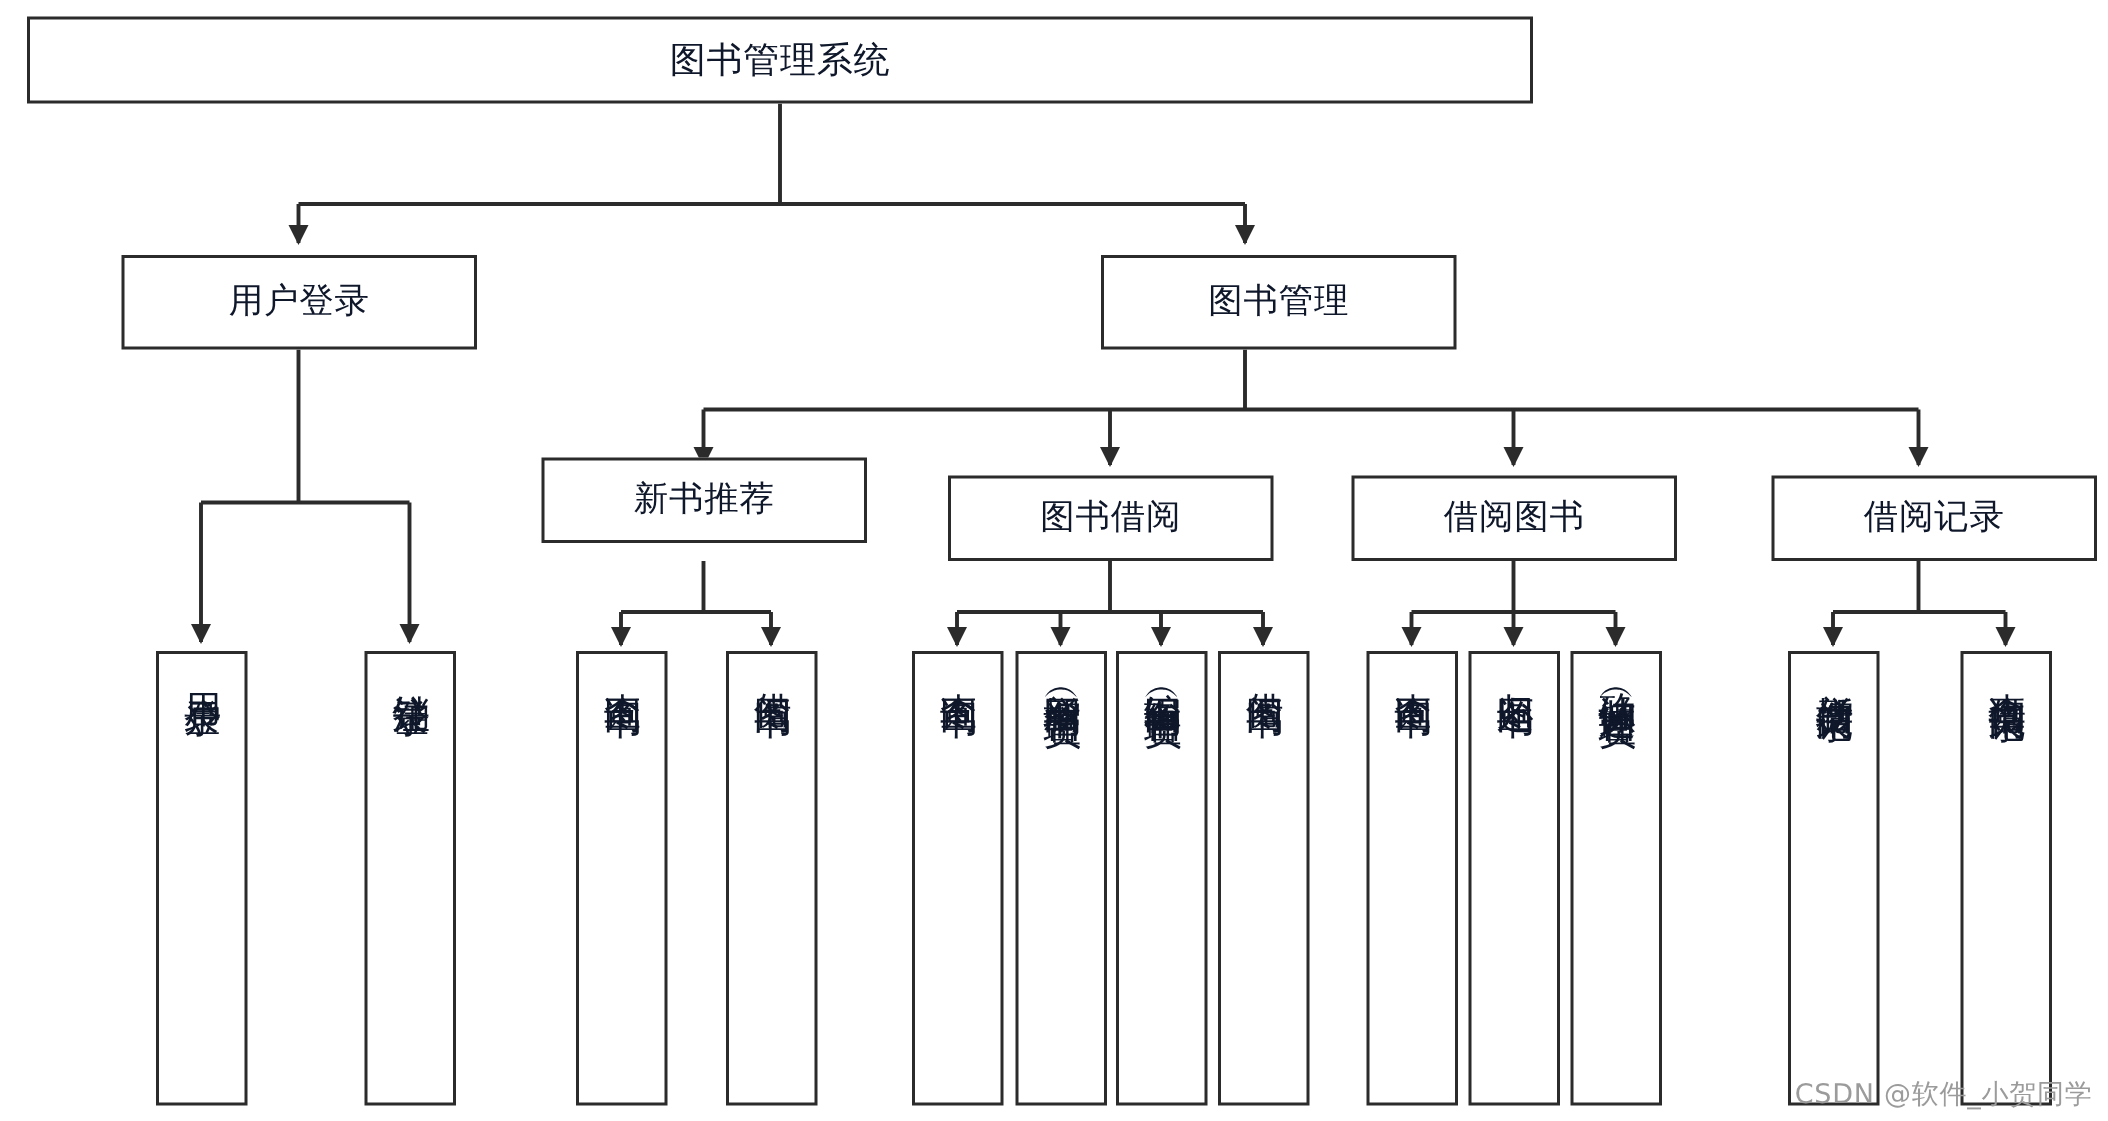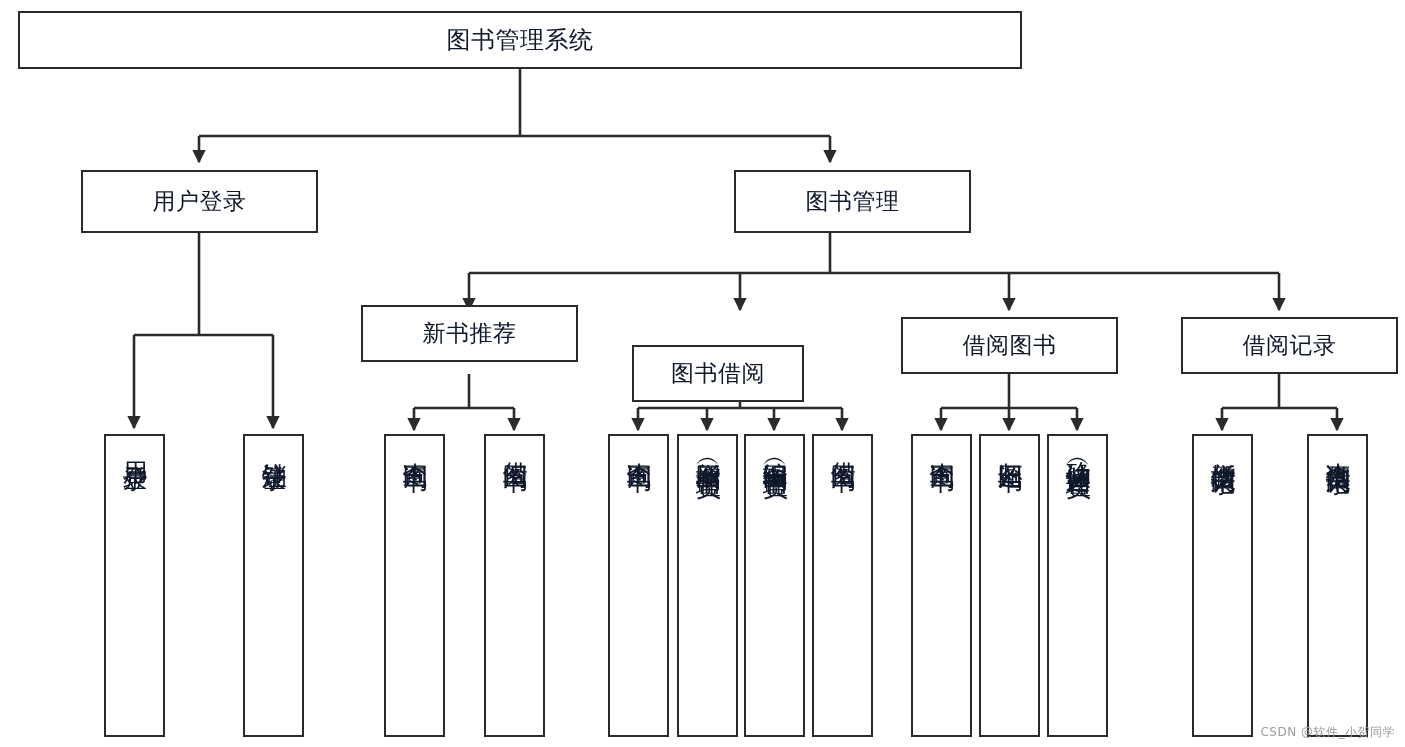--- a/index.html
+++ b/index.html
@@ -57,21 +57,21 @@
     letter-spacing: 2px;
     white-space: nowrap;
   }
   #root-node .lbl {
     font-size: 24px;
   }
   #watermark {
     position: absolute;
     right: 10px;
     bottom: 6px;
-    font-size: 12px;
+    font-size: 18px;
     color: #9b9b9b;
     white-space: nowrap;
     letter-spacing: 0.5px;
   }
 </style>
 </head>
 <body>
 
 <div id="canvas">
 
@@ -132,21 +132,21 @@
   <div class="node horiz" style="left:81px; top:170px; width:237px; height:63px;">
     <span class="lbl">用户登录</span>
   </div>
   <div class="node horiz" style="left:711px; top:170px; width:237px; height:63px;margin-left:23px;">
     <span class="lbl">图书管理</span>
   </div>
 
   <div class="node horiz" style="left:361px; top:305px; width:217px; height:57px;">
     <span class="lbl">新书推荐</span>
   </div>
-  <div class="node horiz" style="left:632px; top:317px; width:172px; height:57px;margin-top:28px;">
+  <div class="node horiz" style="left:632px; top:317px; width:217px; height:57px;">
     <span class="lbl">图书借阅</span>
   </div>
   <div class="node horiz" style="left:901px; top:317px; width:217px; height:57px;">
     <span class="lbl">借阅图书</span>
   </div>
   <div class="node horiz" style="left:1171px; top:317px; width:217px; height:57px;margin-left:10px;">
     <span class="lbl">借阅记录</span>
   </div>
 
   <div class="node vert" style="left:104px; top:434px; width:61px; height:303px;">

